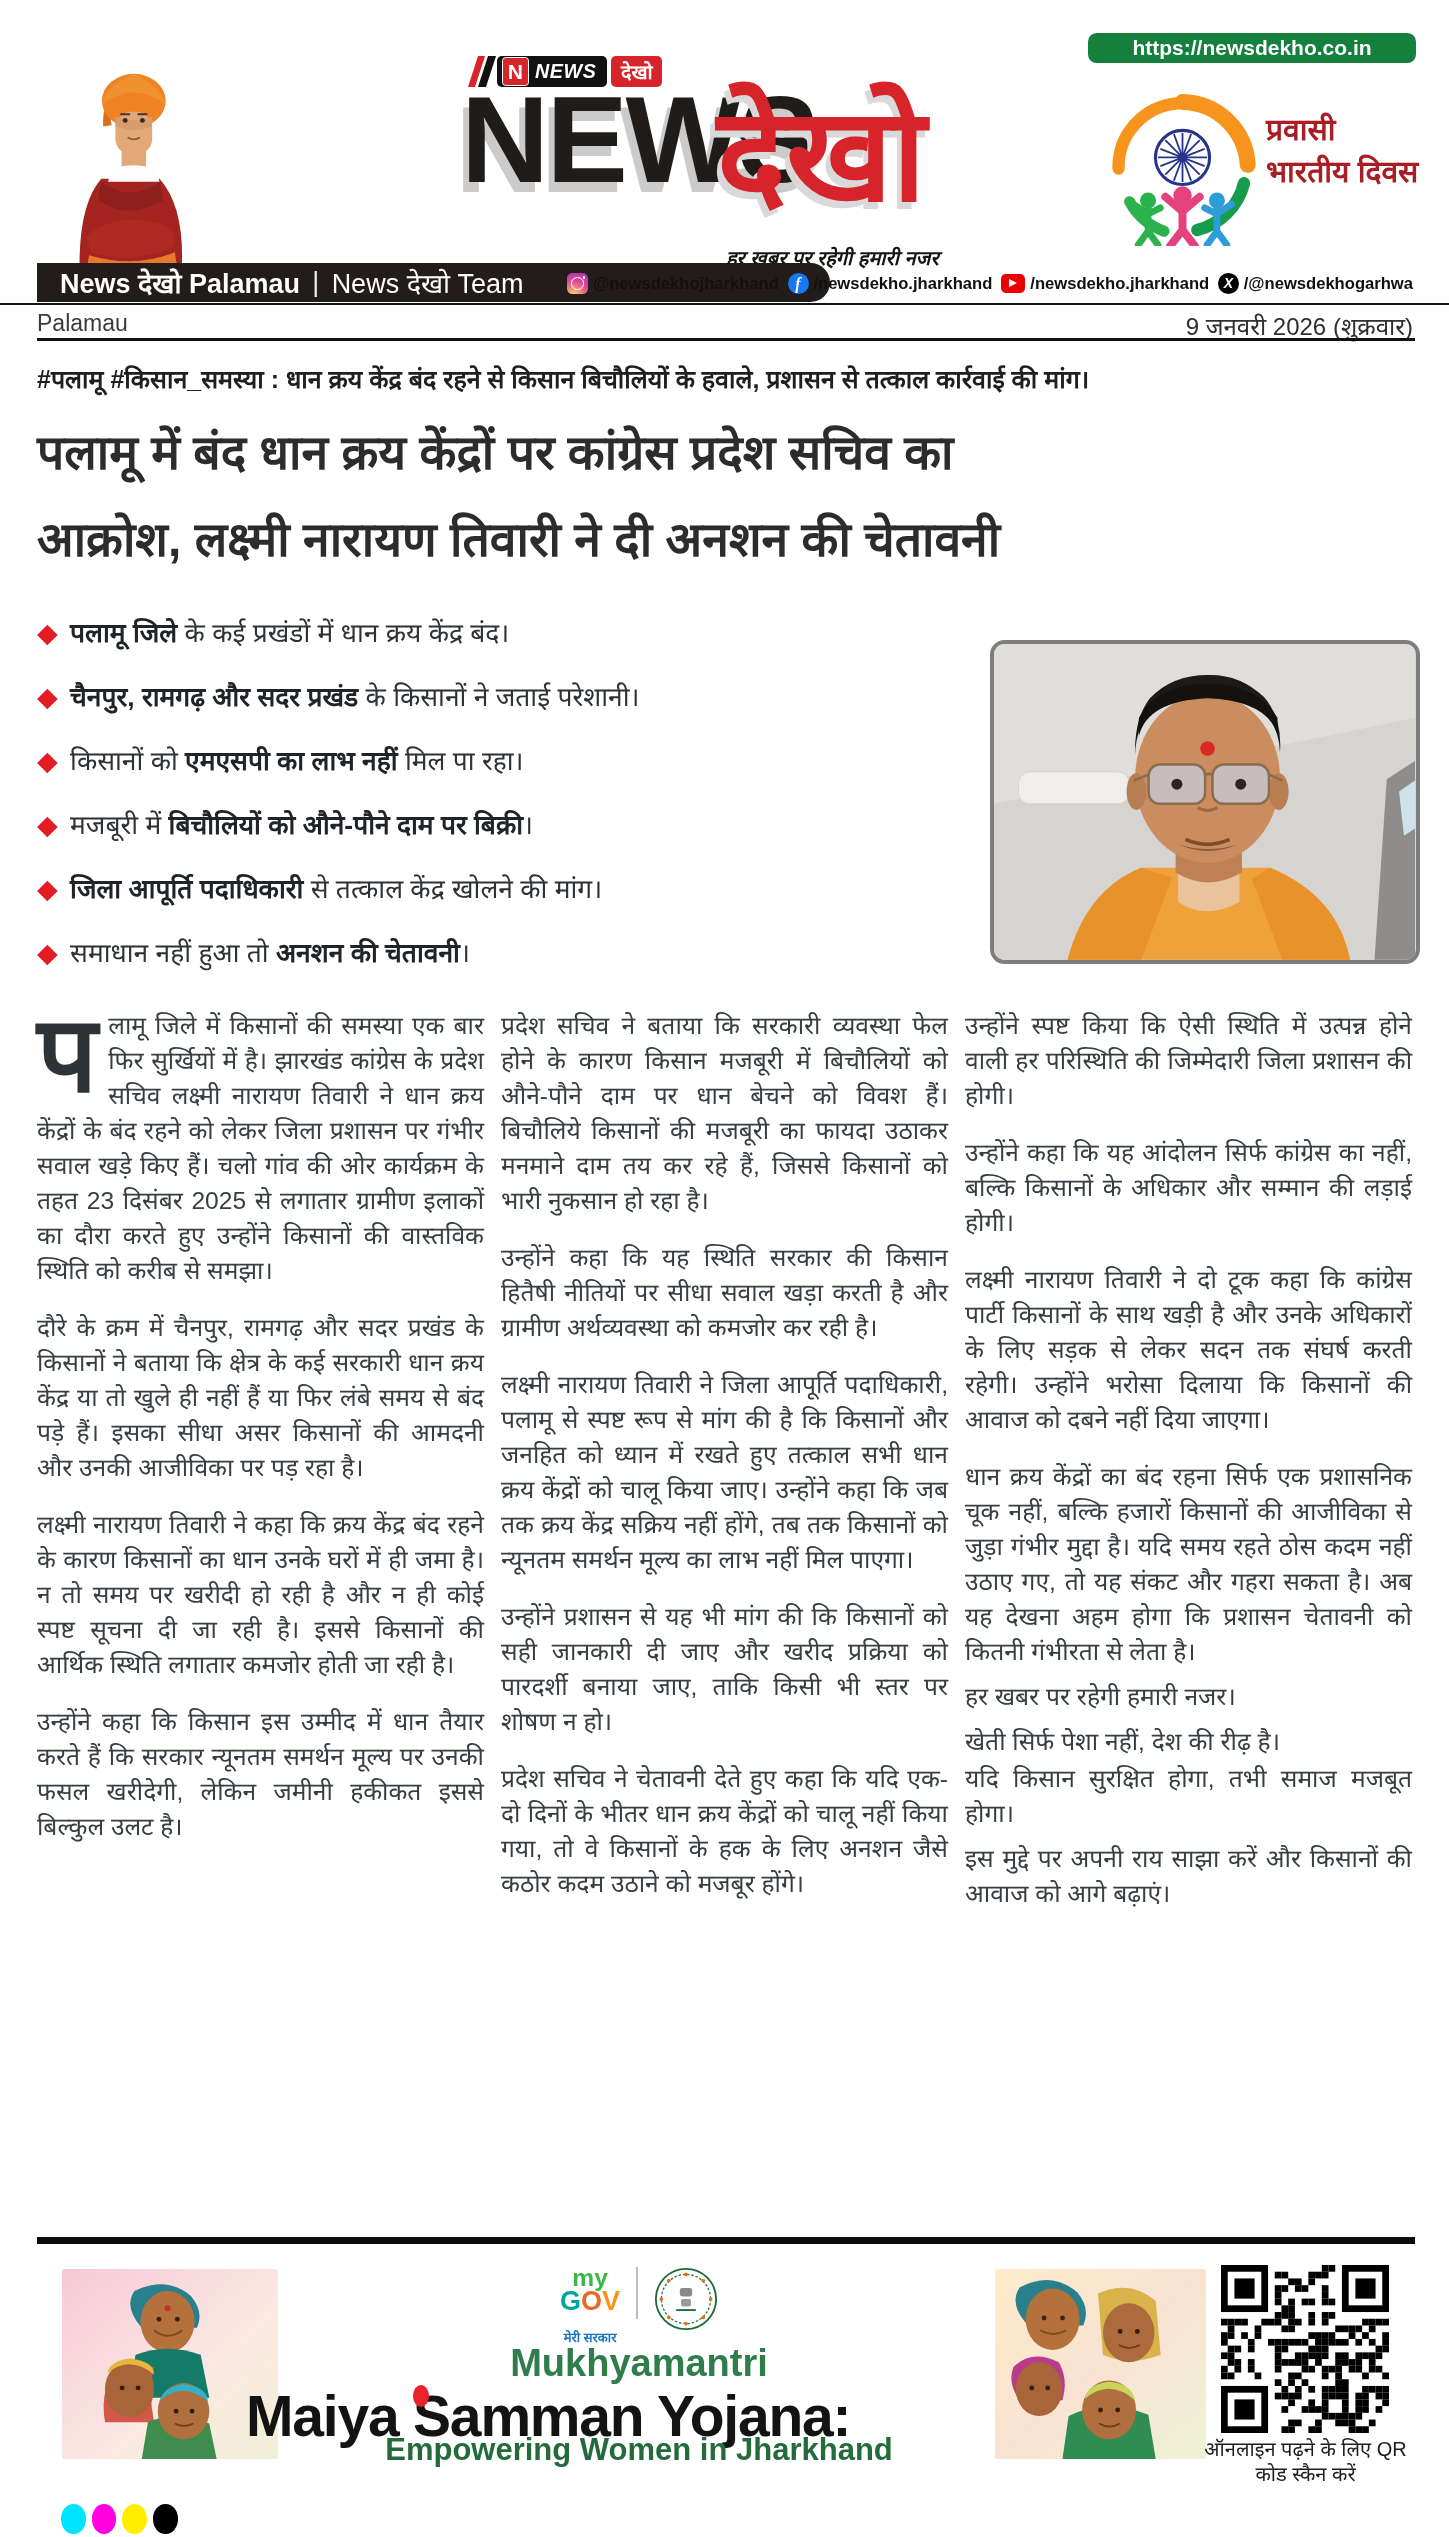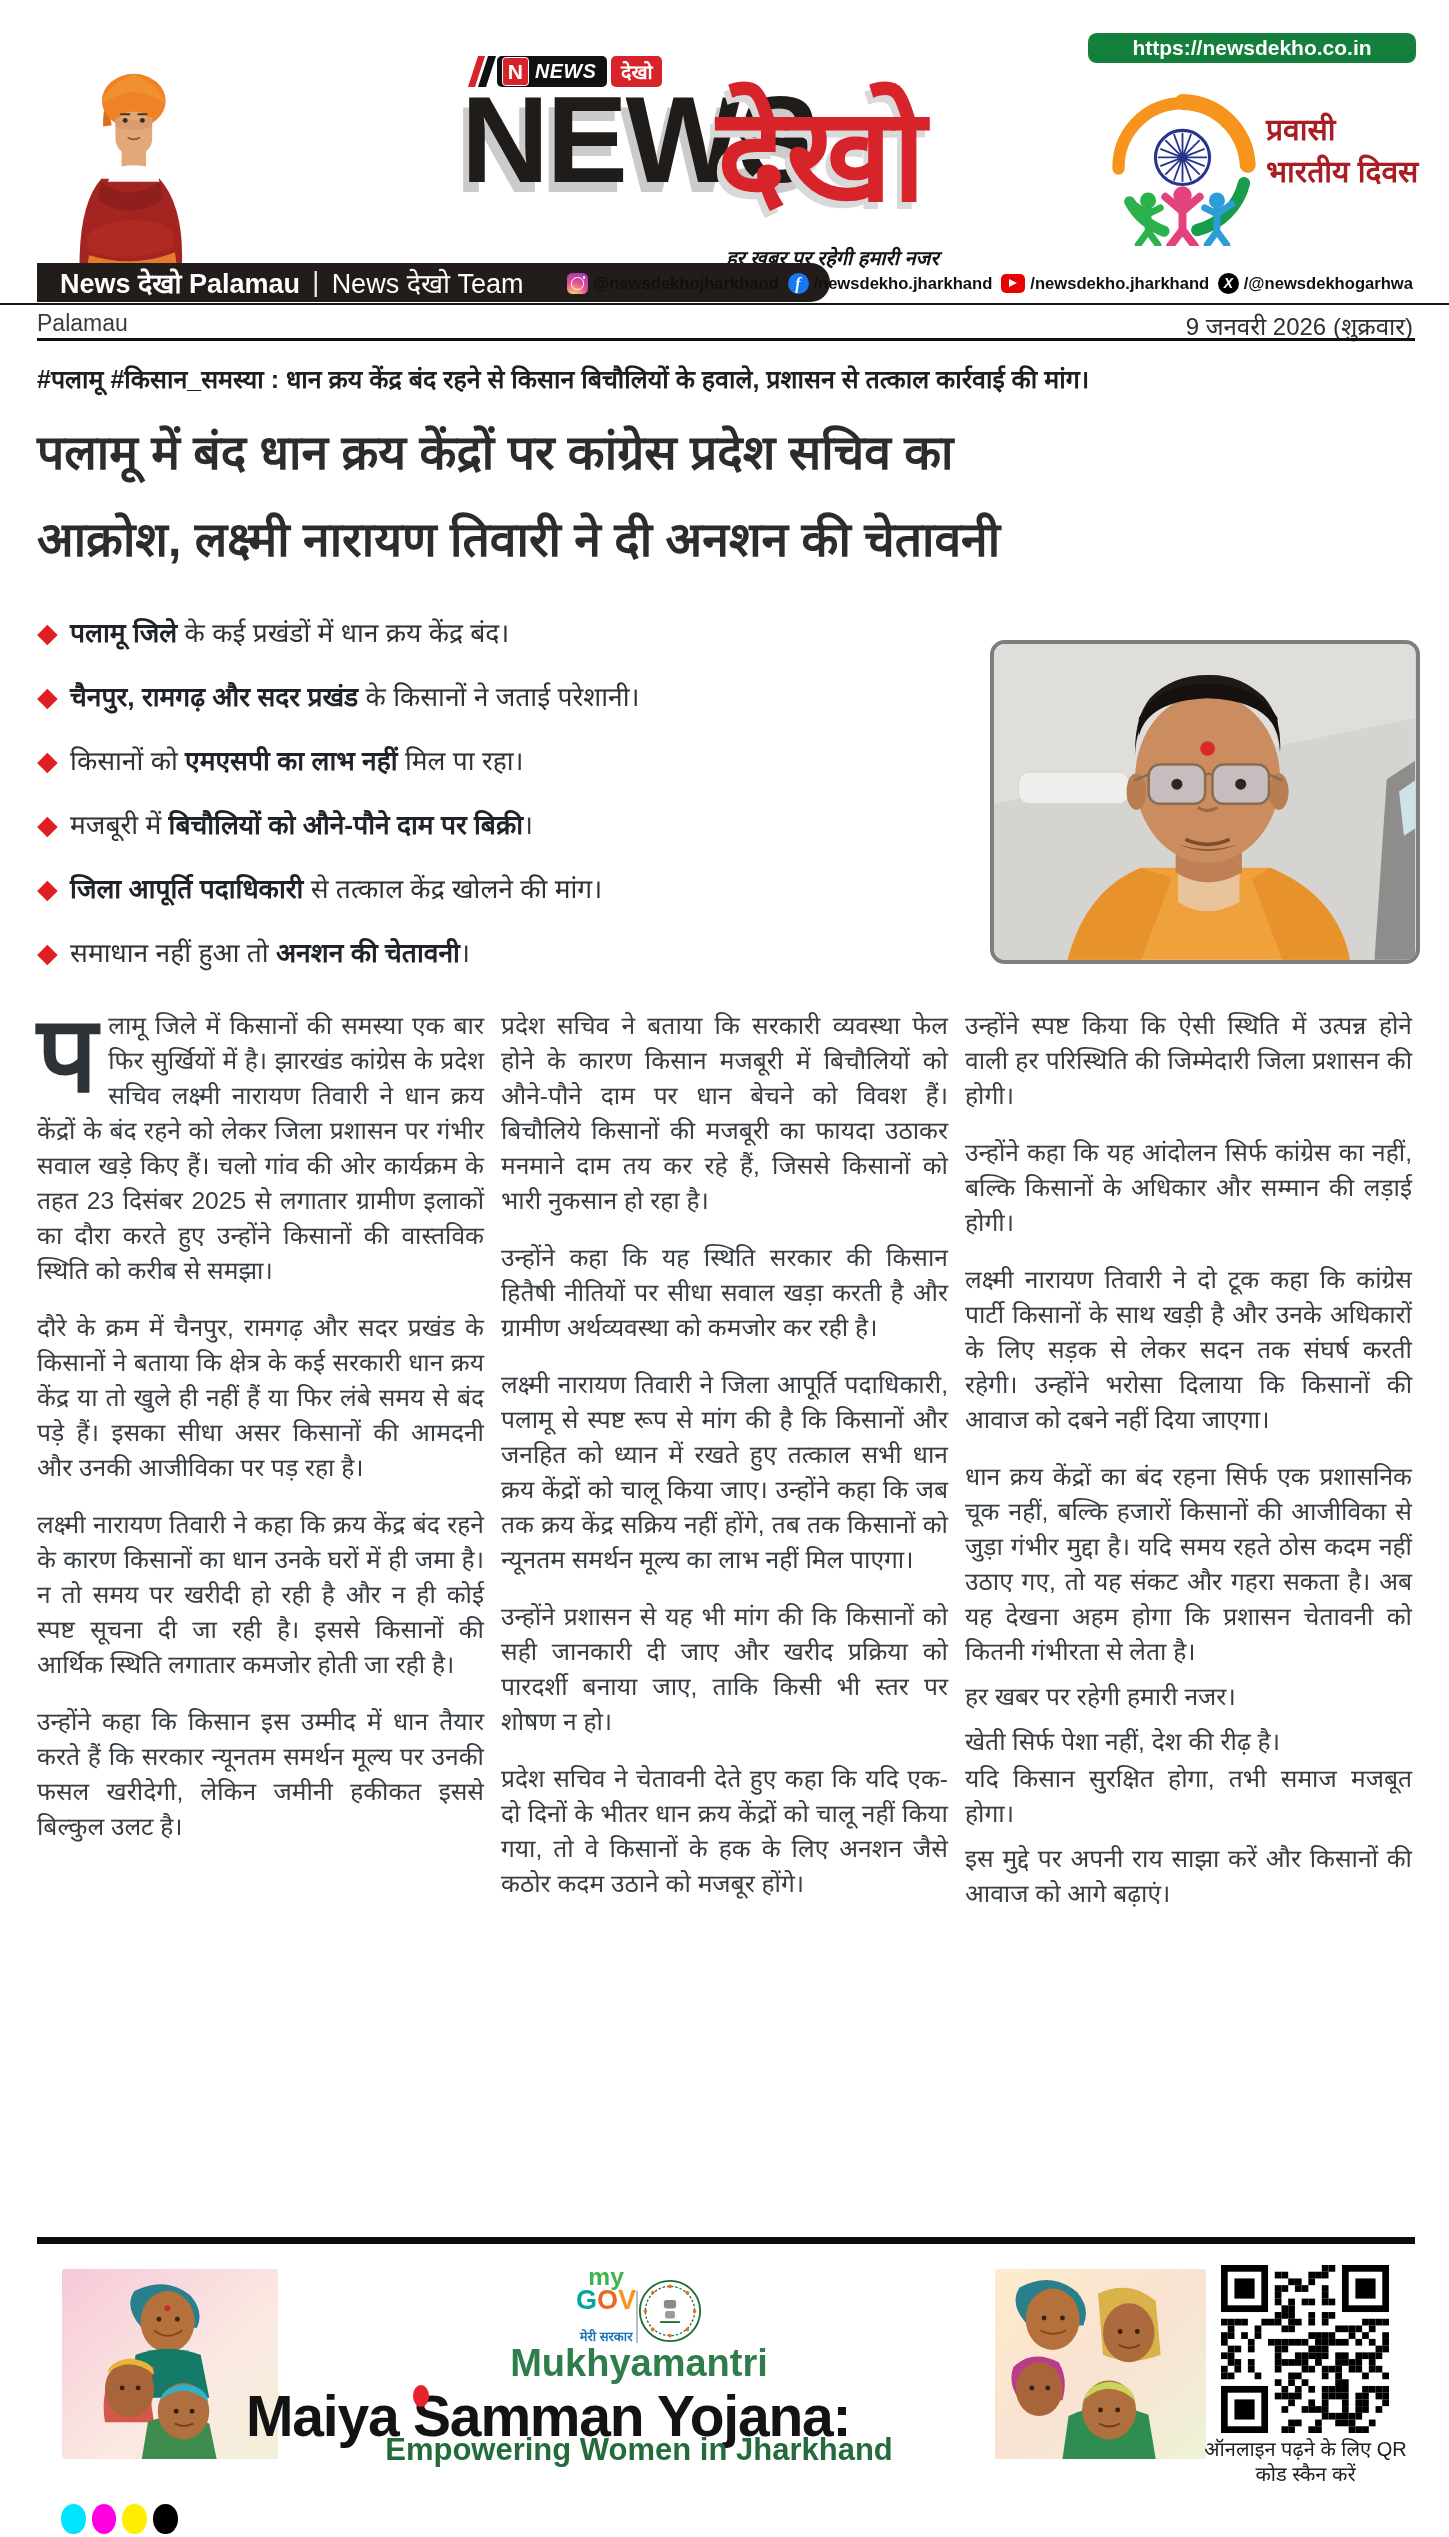--- a/index.html
+++ b/index.html
@@ -63,21 +63,21 @@
   .col p{margin:0 0 22px 0;}
   .c1{left:37px;} .c2{left:501px;} .c3{left:965px;}
   .dropcap{float:left;font-size:106px;line-height:81px;font-weight:700;color:#2e3338;padding:6.1px 11px 0 0;}
 
   .bigrule{left:37px;top:2237px;width:1378px;height:7.4px;background:#0c0c0c;}
 
   .banner{left:37px;top:2265px;width:1378px;height:198px;background:#fff;}
   .banner .img{top:3.7px;height:190px;overflow:hidden;border-radius:2.5px;}
   .bimg-l{left:24.6px;width:216px;}
   .bimg-r{left:958px;width:211px;}
-  .b-logos{left:246px;top:14px;width:712px;height:64px;display:flex;align-items:flex-end;justify-content:center;}
+  .b-logos{left:246px;top:2px;width:712px;height:64px;display:flex;align-items:flex-start;justify-content:center;gap:16px;}
   .mygov{font-weight:900;line-height:0.9;text-align:center;}
   .mygov .l1{font-size:24.6px;color:#3cb54a;}
   .mygov .l1 b{color:#29abe2;}
   .mygov .l2{font-size:27px;}
   .mygov .l2 .g{color:#00a79d;} .mygov .l2 .o{color:#ec6625;} .mygov .l2 .v{color:#f7941d;}
   .mygov .l3{font-size:13px;color:#1b75bb;font-weight:700;margin-top:19px;}
   .vdiv{width:1.8px;height:52px;background:#bdbdbd;}
   .b-t1{left:246px;top:77px;width:712px;text-align:center;font-size:38px;font-weight:800;color:#2e7d4a;}
   .b-t2{left:209px;top:118px;width:786px;text-align:left;font-size:57px;font-weight:700;color:#131313;letter-spacing:-1.2px;}
   .b-dot{left:376px;top:120px;width:16px;height:22px;background:#e8232a;border-radius:50%;}

